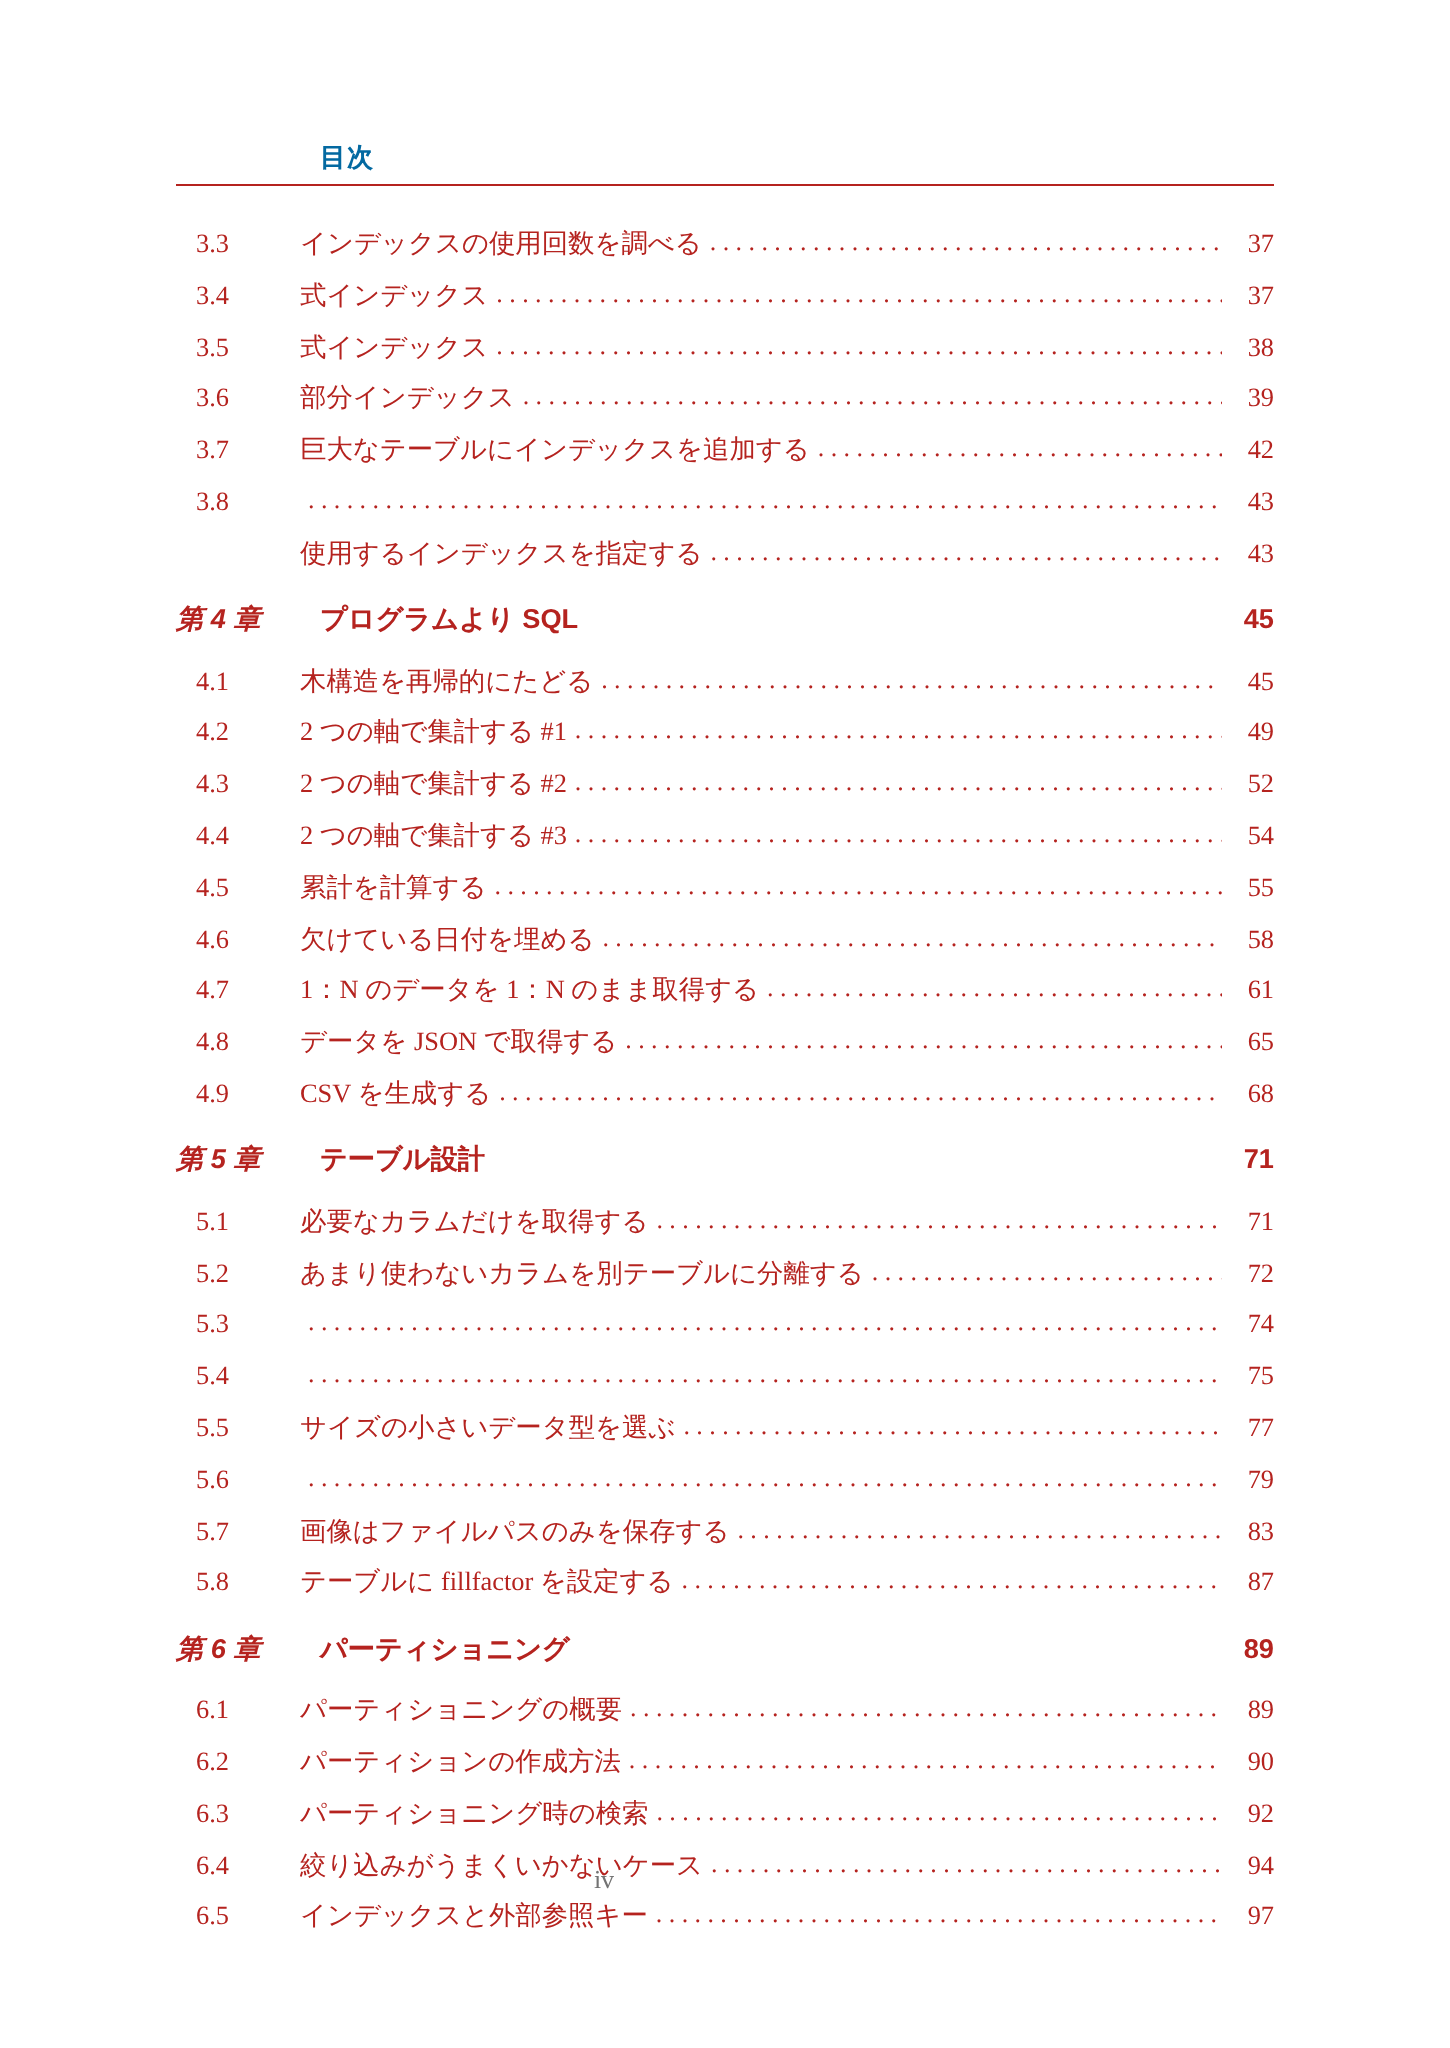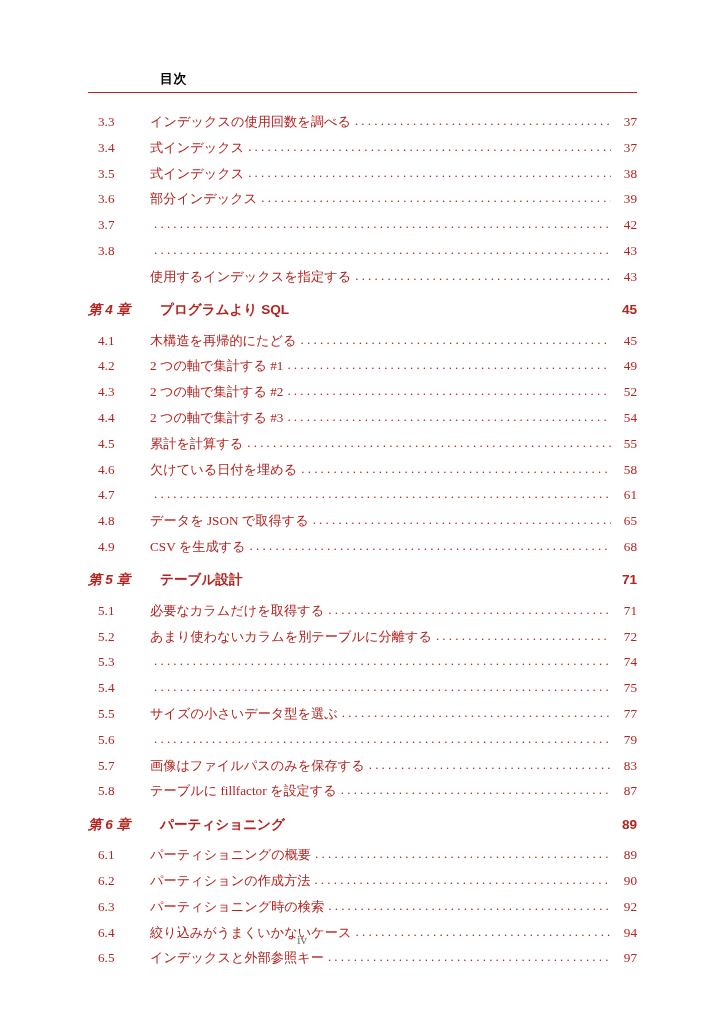--- a/index.html
+++ b/index.html
@@ -20,21 +20,21 @@
     left: 0; top: 0;
     width: 725px;
     height: 1024px;
     box-sizing: border-box;
     padding: 70px 88px 40px 88px;
   }
   .header {
     font-family: "Liberation Sans", sans-serif;
     font-weight: bold;
     font-size: 13px;
-    color: #000000;
+    color: #0369a1;
     letter-spacing: 0.5px;
     padding-left: 72px;
     margin-bottom: 4px;
   }
   .header-rule {
     border-bottom: 1.2px solid #b5231f;
     margin: 0 0 22px 0;
     width: 100%;
   }
   .toc {
@@ -136,20 +136,21 @@
         <span class="page-no">38</span>
       </div>
       <div class="entry">
         <span class="num">3.6</span>
         <span class="title">部分インデックス</span>
         <span class="dots">........................................................................................................................</span>
         <span class="page-no">39</span>
       </div>
       <div class="entry">
         <span class="num">3.7</span>
+        <span class="title">巨大なテーブルにインデックスを追加する</span>
         <span class="dots">........................................................................................................................</span>
         <span class="page-no">42</span>
       </div>
       <div class="entry">
         <span class="num">3.8</span>
         <span class="dots">........................................................................................................................</span>
         <span class="page-no">43</span>
       </div>
       <div class="entry nonum">
         <span class="num"></span>
@@ -194,20 +195,21 @@
         <span class="page-no">55</span>
       </div>
       <div class="entry">
         <span class="num">4.6</span>
         <span class="title">欠けている日付を埋める</span>
         <span class="dots">........................................................................................................................</span>
         <span class="page-no">58</span>
       </div>
       <div class="entry">
         <span class="num">4.7</span>
+        <span class="title">1：N のデータを 1：N のまま取得する</span>
         <span class="dots">........................................................................................................................</span>
         <span class="page-no">61</span>
       </div>
       <div class="entry">
         <span class="num">4.8</span>
         <span class="title">データを JSON で取得する</span>
         <span class="dots">........................................................................................................................</span>
         <span class="page-no">65</span>
       </div>
       <div class="entry">

